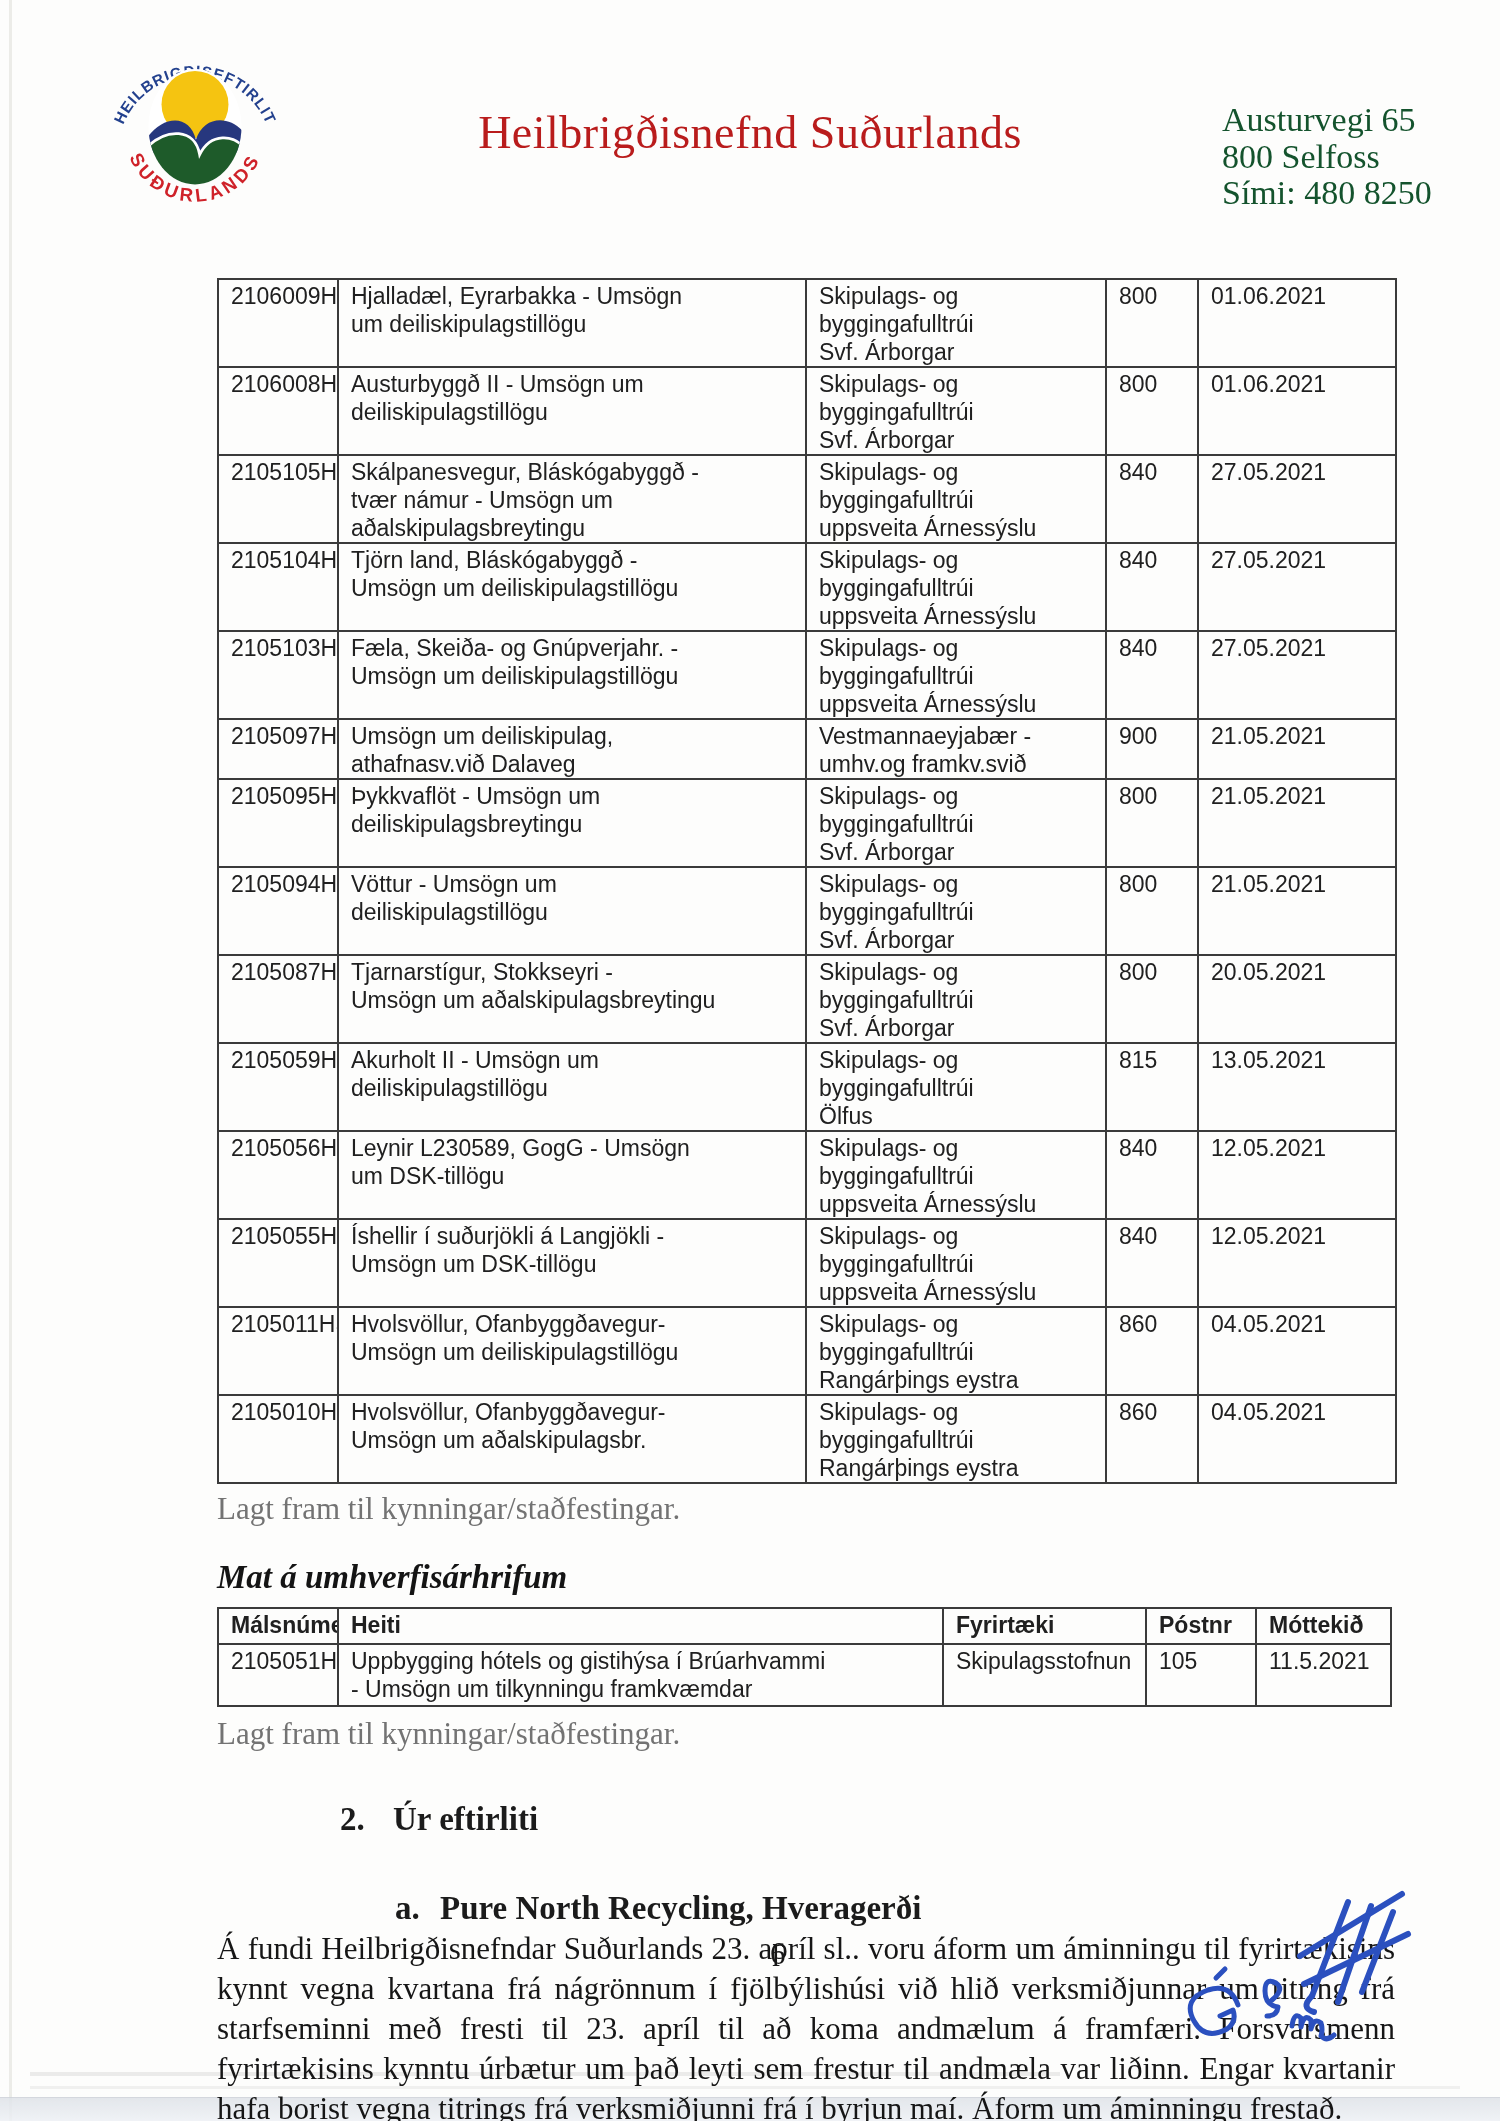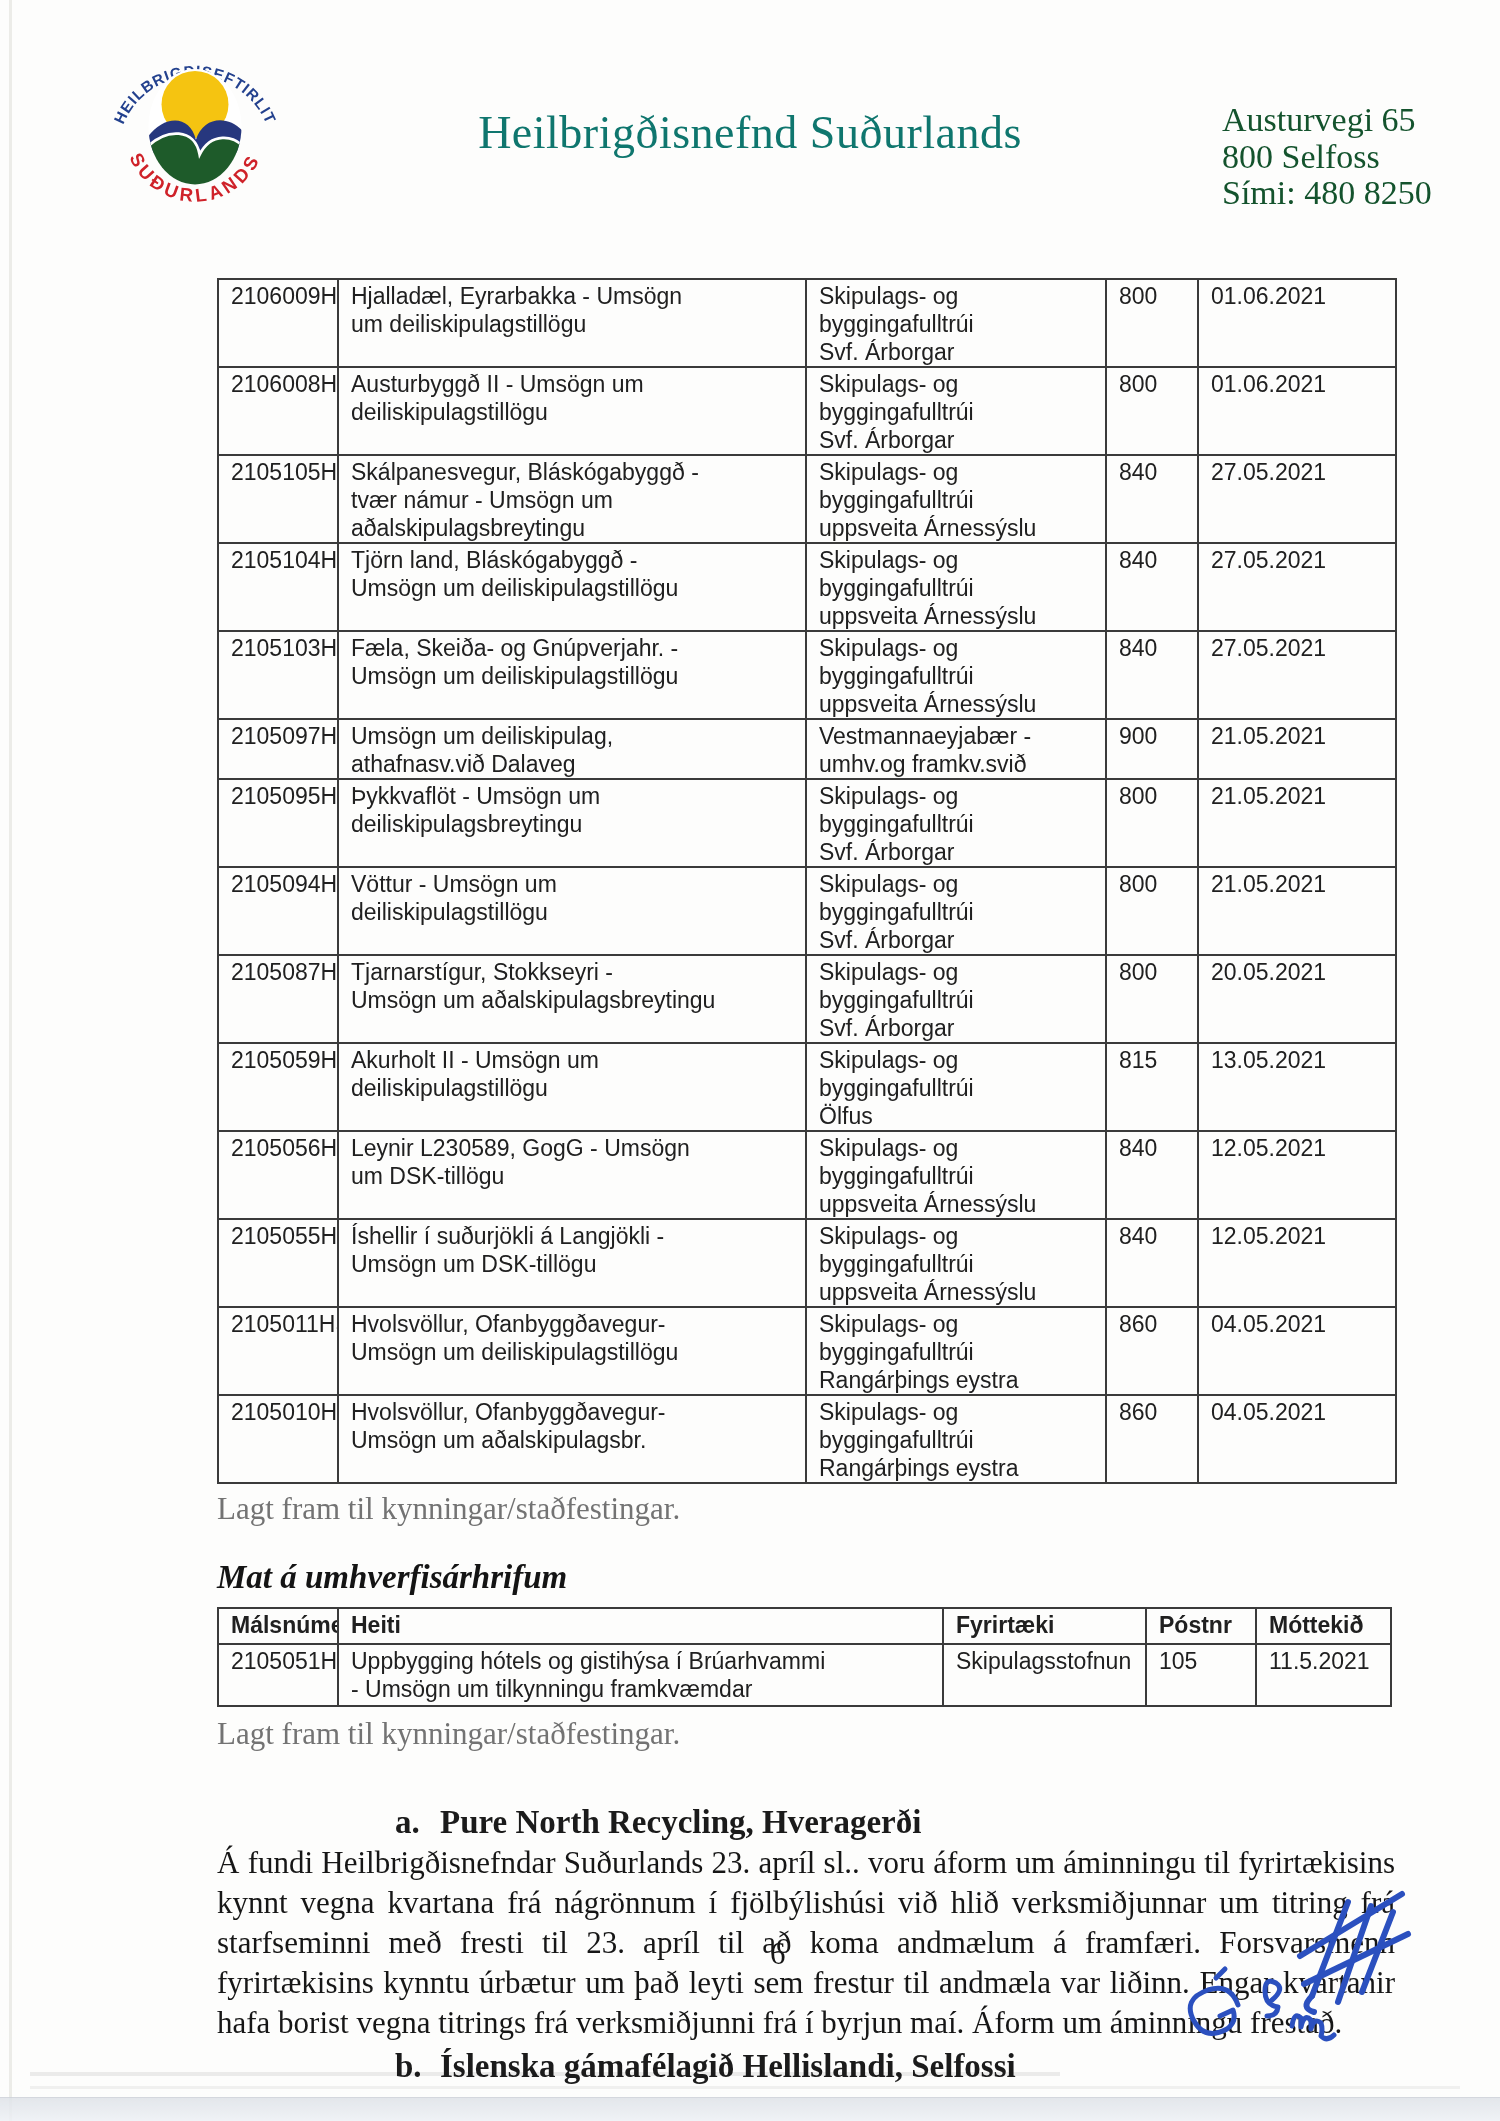--- a/index.html
+++ b/index.html
@@ -10,21 +10,21 @@
   
   .scan-left-edge { position:absolute; left:9px; top:0; width:3px; height:100%; background:#ececе8; background:#ecece8; }
   .scan-bottom-band { position:absolute; left:0; top:2097px; width:100%; height:24px;
       background:linear-gradient(#dfe3e9,#eef1f5); border-top:1px solid #cdd1d8; opacity:.85; }
   .scan-ghost-1 { position:absolute; left:30px; top:2072px; width:1030px; height:4px; background:rgba(130,130,130,.14); }
   .scan-ghost-2 { position:absolute; left:30px; top:2086px; width:1430px; height:3px; background:rgba(130,130,130,.10); }
 
   
   .logo { position:absolute; left:102px; top:30px; }
   .org-title { position:absolute; left:0; top:106px; width:1500px; text-align:center;
-      font-size:46px; font-weight:400; letter-spacing:.5px; color:#0f766e; }
+      font-size:46px; font-weight:400; letter-spacing:.5px; color:#b91c1c; }
   .address { position:absolute; left:1222px; top:102px; font-size:34px; line-height:36.5px; color:#14532d; }
 
   
   .content { position:absolute; left:217px; top:278px; width:1178px; }
 
   table { border-collapse:collapse; table-layout:fixed; width:1178px;
       font-family:"Liberation Sans", sans-serif; font-size:23px; line-height:28px; color:#202020; }
   td, th { border:2px solid #3b3b3b; vertical-align:top; padding:2px 8px 0 12px;
       white-space:pre-line; overflow:hidden; text-align:left; }
   th { font-weight:700; }
@@ -260,20 +260,23 @@
             <td>Skipulagsstofnun</td>
             <td>105</td>
             <td>11.5.2021</td>
           </tr>
         </tbody>
       </table>
     </div>
 
     <p class="note note2">Lagt fram til kynningar/staðfestingar.</p>
 
+    <div class="sec-heading">
+      <span class="num">2.</span><span>Úr eftirliti</span>
+    </div>
 
     <div class="sub-heading">
       <span class="letter">a.</span><span>Pure North Recycling, Hveragerði</span>
     </div>
     <p class="para">Á fundi Heilbrigðisnefndar Suðurlands 23. apríl sl.. voru áform um áminningu til fyrirtækisins kynnt vegna kvartana frá nágrönnum í fjölbýlishúsi við hlið verksmiðjunnar um titring frá starfseminni með fresti til 23. apríl til að koma andmælum á framfæri. Forsvarsmenn fyrirtækisins kynntu úrbætur um það leyti sem frestur til andmæla var liðinn. Engar kvartanir hafa borist vegna titrings frá verksmiðjunni frá í byrjun maí. Áform um áminningu frestað.</p>
 
     <div class="sub-heading" style="margin-top:2px;">
       <span class="letter">b.</span><span>Íslenska gámafélagið Hellislandi, Selfossi</span>
     </div>
 

